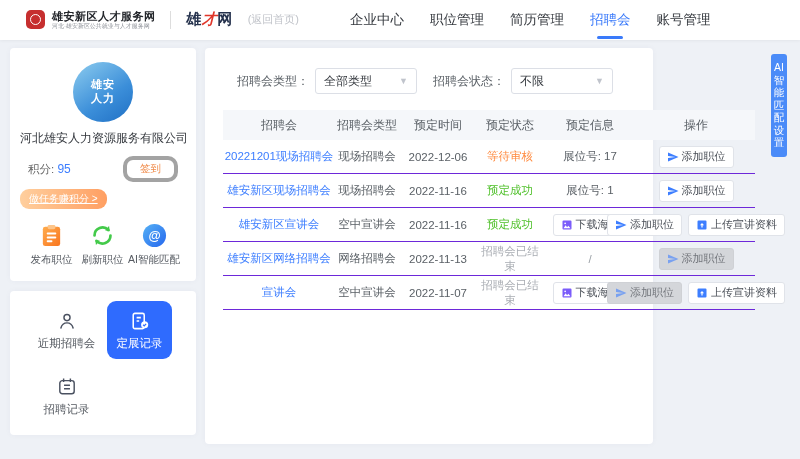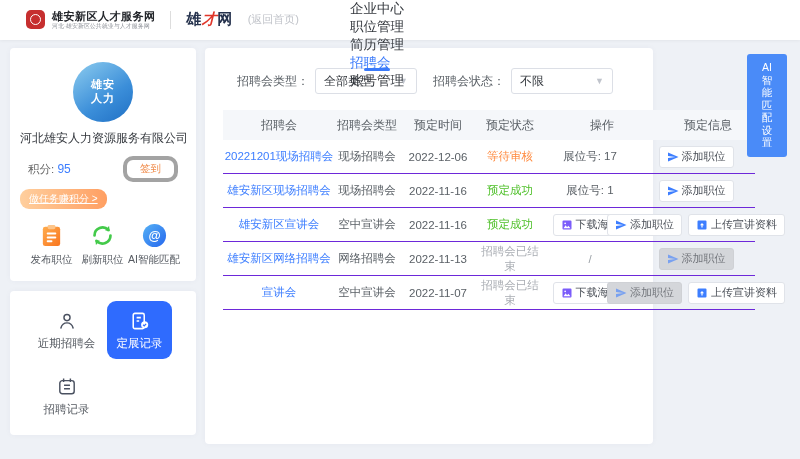--- a/index.html
+++ b/index.html
@@ -20,21 +20,21 @@
   .seal { width:19px; height:19px; border-radius:5px; background:#c62f2f; position:relative; flex:none; }
   .seal::after { content:''; position:absolute; inset:4px; border:1.5px solid #fff; border-radius:50%; }
   .brand-text { display:flex; flex-direction:column; line-height:1.1; }
   .brand-main { font-family:"Liberation Serif","DejaVu Serif",serif; font-weight:bold; font-size:11px; color:#23262b; letter-spacing:.5px; white-space:nowrap; }
   .brand-sub { font-size:6.5px; color:#8b8f96; white-space:nowrap; transform:scale(.92); transform-origin:left; }
   .vdiv { width:1px; height:18px; background:#ddd; margin:0 8px 0 5px; }
   .brand2 { display:flex; align-items:center; letter-spacing:.5px; }
   .brand2 span { font-weight:bold; font-size:15px; color:#25324d; }
   .brand2 span.red { color:#e0362a; font-style:italic; }
   .backhome { font-size:11px; color:#c0c3c9; margin-left:8px; text-decoration:none; white-space:nowrap; }
-  .mainnav { display:flex; height:40px; margin-left:38px;flex-direction:column; }
+  .mainnav { display:flex; height:40px; margin-left:38px; }
   .nav-item { display:flex; align-items:center; position:relative; margin:0 13px; font-size:13.5px; color:#33373d; cursor:pointer; white-space:nowrap; }
   .nav-item.active { color:#3a7afa; }
   .nav-item.active::after { content:''; position:absolute; left:50%; transform:translateX(-50%); bottom:1px; width:26px; height:3px; border-radius:2px; background:#3a7afa; }
 
   
   .sidebar { position:absolute; left:10px; top:48px; width:186px; }
   .card { background:#fff; border-radius:4px; box-shadow:0 0 6px rgba(20,40,90,.04); }
   .profile-card { padding:12px 10px 12px; text-align:center; }
   .avatar {
     width:60px; height:60px; border-radius:50%; margin:2px auto 8px;
@@ -81,21 +81,21 @@
   .link { color:#3d7eff; text-decoration:none; cursor:pointer; white-space:nowrap; }
   .status.orange { color:#ff8a3e; } .status.green { color:#4fc02a; } .status.gray { color:#a9adb3; }
   .muted { color:#9aa0a6; }
   .tbtn { display:inline-flex; align-items:center; gap:3px; background:#fff; border:1px solid #e0e3e9; border-radius:3px; font-size:11px; color:#4a4f57; padding:0 7px; height:22px; cursor:pointer; white-space:nowrap; }
   .tbtn svg { width:12px; height:12px; flex:none; }
   .tbtn.disabled { background:#d4d6da; border-color:#cfd1d5; color:#73767c; }
   .tbtn.disabled svg { opacity:.6; }
 
   
   .right-tab {
-    position:absolute; right:13px; top:54px; width:40px;
+    position:absolute; right:13px; top:54px; width:16px;
     background:#4a8bf8; color:#fff; border-radius:3px;
     padding:7px 0 8px; display:flex; flex-direction:column; align-items:center;
     font-size:10.5px; line-height:12.5px; cursor:pointer;
   }
 </style>
 </head>
 <body>
 
 <div class="stage">
 
@@ -234,22 +234,22 @@
           <span class="caret">▼</span>
         </div>
       </div>
     </div>
     <div class="table">
       <div class="thead">
           <div class="cell c0">招聘会</div>
           <div class="cell c1">招聘会类型</div>
           <div class="cell c2">预定时间</div>
           <div class="cell c3">预定状态</div>
+          <div class="cell c4">预定信息</div>
           <div class="cell c5">操作</div>
-          <div class="cell c4">预定信息</div>
         </div>
       <div class="tbody">
           <div class="tr">
             <div class="cell c0">
               <a class="link">20221201现场招聘会</a>
             </div>
             <div class="cell c1">现场招聘会</div>
             <div class="cell c2">2022-12-06</div>
             <div class="cell c3">
               <span class="status orange">等待审核</span>

